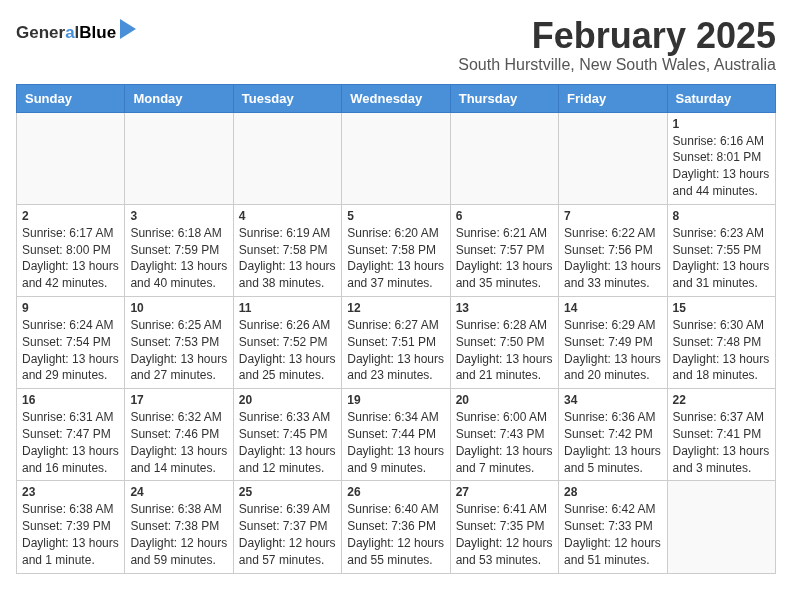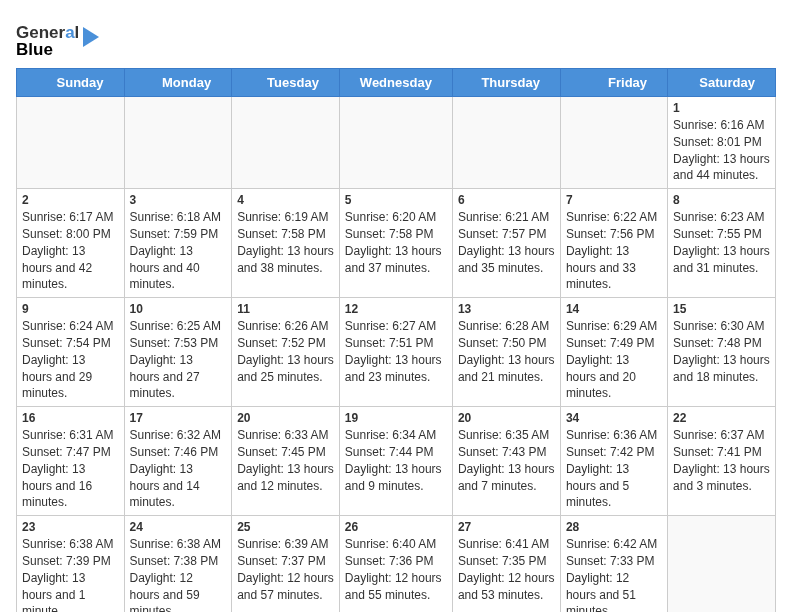--- a/index.html
+++ b/index.html
@@ -32,22 +32,22 @@
     .calendar {
       width: 100%;
       border-collapse: collapse;
       border: 1px solid #ccc;
     }
     .calendar th {
       background-color: #4a90d9;
       color: #fff;
       font-size: 13px;
       font-weight: bold;
-      padding: 6px 20px;
-      text-align: right;
+      padding: 6px 8px;
+      text-align: left;
       border: 1px solid #3a7bc8;
     }
     .calendar td {
       border: 1px solid #ccc;
       vertical-align: top;
       padding: 4px 5px;
       font-size: 10.5px;
       color: #333;
       width: calc(100% / 7);
       min-height: 80px;
@@ -66,21 +66,21 @@
     }
     .empty-cell {
       background: #f9f9f9;
     }
     .logo-wrapper {
       display: flex;
       align-items: center;
     }
     .logo-text-group {
       display: flex;
-      flex-direction: column;
+      flex-direction: row;
       margin-top: 8px;
     }
     .logo-line1 {
       font-size: 17px;
       font-weight: bold;
       color: #333;
       line-height: 1;
     }
     .logo-line1 .accent {
       color: #4a90d9;
@@ -107,20 +107,24 @@
 <div class="header">
   <div class="logo-wrapper">
     <div class="logo-text-group">
       <div class="logo-line1">
         Gener<span class="accent">a</span>l
       </div>
       <div class="logo-line2">Blue</div>
     </div>
     <div class="logo-triangle"></div>
   </div>
+  <div class="title-area">
+    <div class="month-title">February 2025</div>
+    <div class="location">South Hurstville, New South Wales, Australia</div>
+  </div>
 </div>
 
 <table class="calendar">
   <thead>
     <tr>
     <th>Sunday</th>
         <th>Monday</th>
         <th>Tuesday</th>
         <th>Wednesday</th>
         <th>Thursday</th>
@@ -270,21 +274,21 @@
         </td>
         <td>
           <span class="day-num">19</span>
           <div class="day-info">Sunrise: 6:34 AM
 Sunset: 7:44 PM
 Daylight: 13 hours
 and 9 minutes.</div>
         </td>
         <td>
           <span class="day-num">20</span>
-          <div class="day-info">Sunrise: 6:35 AM
+          <div class="day-info">Sunrise: 6:00 AM
 Sunset: 7:43 PM
 Daylight: 13 hours
 and 7 minutes.</div>
         </td>
         <td>
           <span class="day-num">34</span>
           <div class="day-info">Sunrise: 6:36 AM
 Sunset: 7:42 PM
 Daylight: 13 hours
 and 5 minutes.</div>

